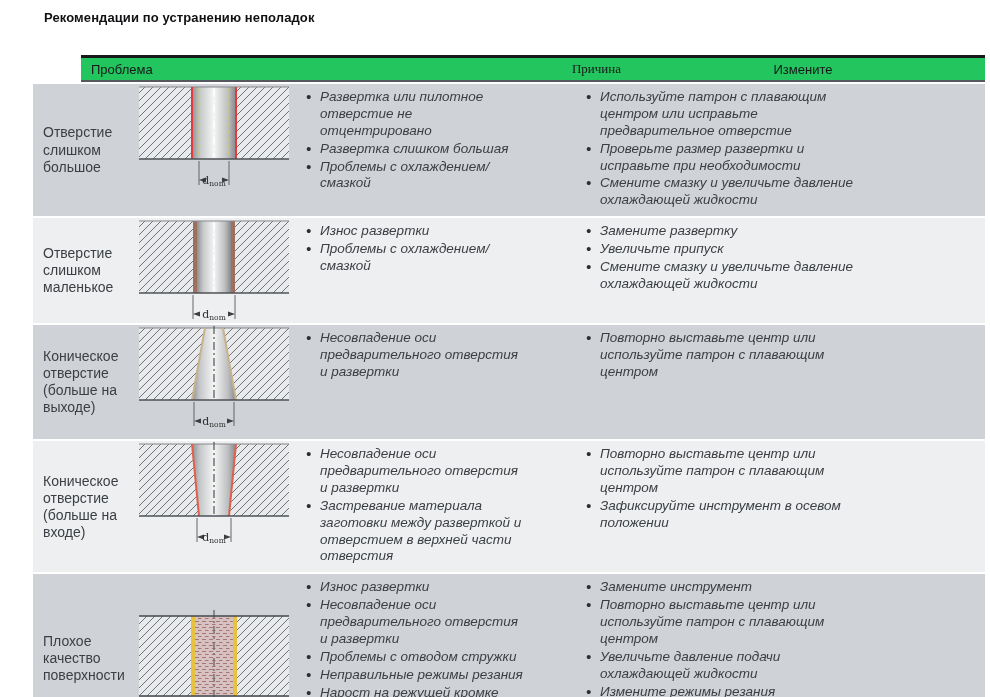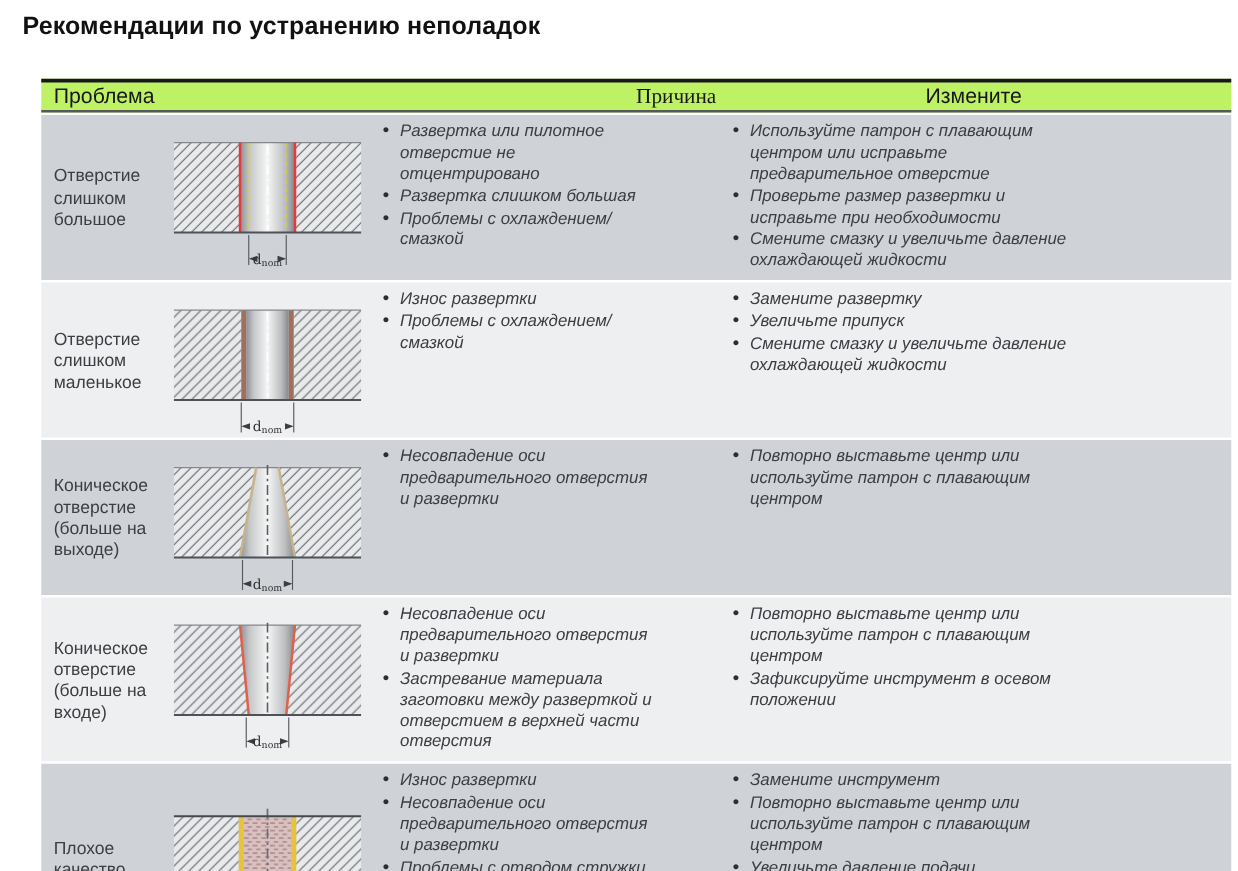--- a/index.html
+++ b/index.html
@@ -3,35 +3,35 @@
 <meta charset="utf-8">
 <style>
   html,body{margin:0;padding:0;background:#ffffff;}
   body{
     width:990px;height:697px;overflow:hidden;
     font-family:"Liberation Sans","DejaVu Sans",sans-serif;
     color:#3b3e42;
     -webkit-font-smoothing:antialiased;
   }
   .page-title{
-    font-size:20px;font-weight:bold;color:#101113;
-    margin:10px 0 0 18px;letter-spacing:.1px;
+    font-size:13px;font-weight:bold;color:#101113;
+    margin:10px 0 0 44px;letter-spacing:.1px;
   }
   .table-wrap{
     width:952px;margin:30px 0 0 33px;
     display:flex;flex-direction:column;gap:2px;background:#fff;
     border-bottom:3px solid #3c4043;
   }
   .t-header{
     display:grid;grid-template-columns:102px 158px 280px 1fr;
-    background:#bef264;
+    background:#22c55e;
     border-top:3px solid #17181a;
     border-bottom:2px solid #55585c;
     height:22px;align-items:center;
-    font-size:17px;color:#17181a;
+    font-size:13px;color:#17181a;margin-left:48px;
   }
   .h-problem{grid-column:1/3;padding-left:10px;}
   .h-cause{grid-column:3;text-align:right;font-family:Liberation Serif, serif;}
   .h-solution{grid-column:4;text-align:center;}
   .t-row{
     display:grid;grid-template-columns:102px 158px 280px 1fr;
     align-items:start;
   }
   .t-row.dark{background:#cfd2d6;}
   .t-row.light{background:#edeff1;}
@@ -39,21 +39,21 @@
   .row-2{min-height:104px;}
   .row-3{min-height:114px;}
   .row-4{min-height:112px;}
   .row-5{min-height:130px;}
   .cell-problem{
     align-self:center;
     padding:4px 2px 4px 10px;
     font-size:14px;line-height:1.22;
   }
   .cell-diagram{
-    padding-top:20px;
+    padding-top:1px;
     display:flex;justify-content:center;
   }
   .row-5 .cell-diagram{align-self:center;padding-top:0;}
   .cell-causes,.cell-solutions{
     padding:5px 0 6px 12px;
     font-size:13.5px;line-height:1.25;font-style:italic;
   }
   .cell-causes ul,.cell-solutions ul{
     list-style:none;margin:0;padding:0;
   }

